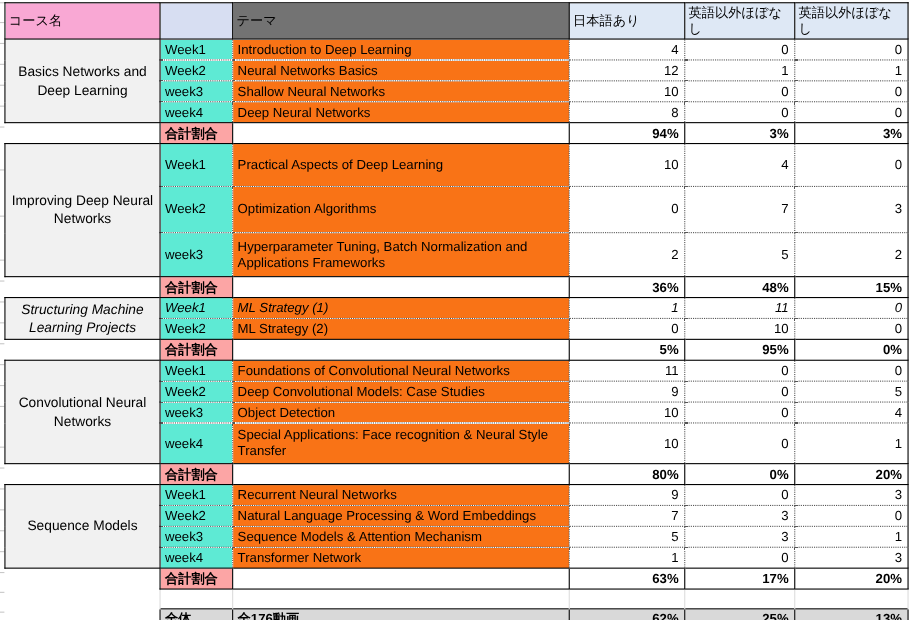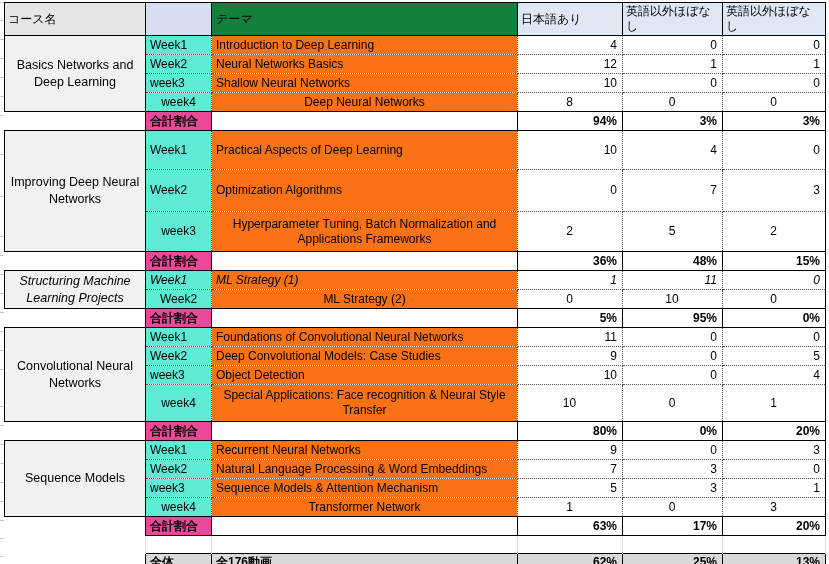--- a/index.html
+++ b/index.html
@@ -6,38 +6,38 @@
   body{width:829px;height:564px;position:relative;overflow:hidden;
        font-family:"Liberation Sans","DejaVu Sans",sans-serif;color:#000;}
   .gutter{position:absolute;left:0;top:0;width:4px;height:564px;}
   .gutter .tick{position:absolute;left:0;width:4px;height:1px;background:#c8c8c8;}
   .sheet{position:absolute;left:4px;top:2px;}
   table{border-collapse:collapse;table-layout:fixed;width:821px;}
   td,th{font-size:12px;padding:1px 4px;vertical-align:middle;line-height:1.25;
         overflow:hidden;box-sizing:border-box;}
   
   th{border:1px solid #000;font-weight:400;text-align:left;height:18px;padding:1px 3px;}
-  .h-gray{background:#e5e5e5;}
+  .h-gray{background:#f9a8d4;}
   .h-blue{background:#dee8f5;}
-  .h-gold{background:#15803d;font-style:italic;}
+  .h-gold{background:#737373;}
   .h-peri{background:#d7def2;}
   
   .course{background:#f1f1f1;border:1px solid #000;text-align:center;
           vertical-align:middle;font-size:12.5px;line-height:1.35;}
   .week{background:#5eead4;border-left:1px solid #000;border-right:1px dotted #555;
         border-bottom:1px dotted #555;}
   .theme{background:#f97316;border-right:1px dotted #555;border-bottom:1px dotted #555;}
   .num{background:#fff;text-align:right;padding-right:5px;
        border-right:1px dotted #555;border-bottom:1px dotted #555;}
   .num.lastcol{border-right:1px solid #000;}
-  tr.glast td.week,tr.glast td.theme,tr.glast td.num{border-bottom:1px solid #000;text-align:center;}
+  tr.glast td.week,tr.glast td.theme,tr.glast td.num{border-bottom:1px solid #000;}
   
   .trow td{border:1px solid #000;font-weight:700;height:19px;}
   .trow td.blank{border:none;background:#fff;}
-  .trow td.tweek{background:#ec4899;}
+  .trow td.tweek{background:#fca5a5;}
   .trow td.tnum{text-align:right;padding-right:5px;background:#fff;}
   .trow td.tempty{background:#fff;}
   
   .ov td{border:1px solid #000;font-weight:700;background:#d9d9d9;height:18px;}
   .ov td.blank{border:none;background:#fff;}
   .ov td.onum{text-align:right;padding-right:5px;}
   
   .sp td{border:none;border-right:1px solid #dcdcdc;height:18px;background:#fff;}
 </style>
 </head>

